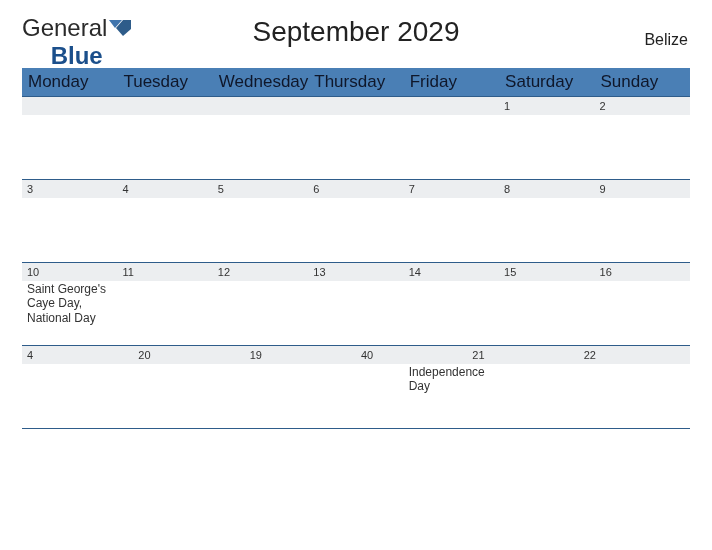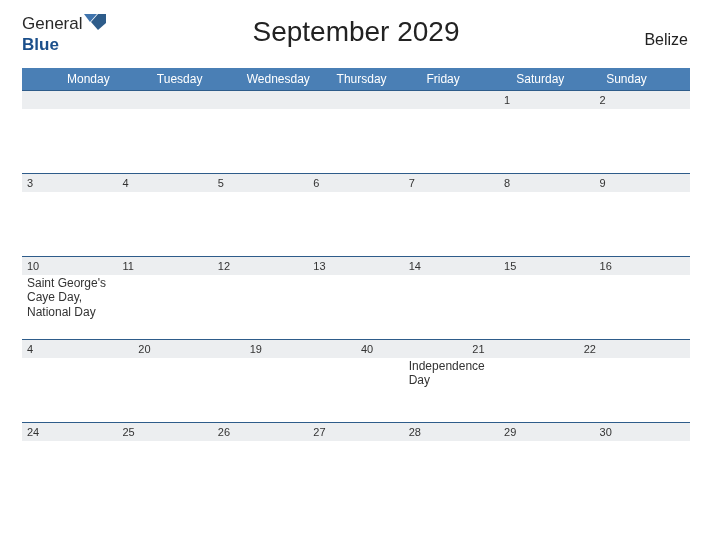--- a/index.html
+++ b/index.html
@@ -20,24 +20,25 @@
     height: 48px;
   }
   .logo {
     position: absolute;
     left: 0;
     top: 0;
     display: flex;
     align-items: flex-start;
   }
   .logo-text {
-    font-size: 17px;
+    font-size: 24px;
     font-weight: 400;
     color: #2a2a2a;
     letter-spacing: 0;
+    text-align: center;
   }
   .logo-text .r { color: #1b4f8b; font-weight: 700; }
   .logo-mark {
     display: inline-block;
     margin-left: 2px;
     vertical-align: top;
   }
   .title {
     position: absolute;
     left: 0; right: 0;
@@ -57,23 +58,22 @@
   .grid {
     width: 100%;
     margin-top: 6px;
   }
   .row {
     display: flex;
     width: 100%;
   }
   .header-row {
     background: #4a7fb5;
-    color: #ffffff;
-    font-size: 12px;
-    padding-left: 39px;
+    color: #0f172a;
+    font-size: 17px;
   }
   .header-row .cell {
     padding: 4px 6px 4px 6px;
     border-right: 1px solid #4a7fb5;
   }
   .cell {
     flex: 1 1 0;
     min-width: 0;
   }
   .week {
@@ -203,29 +203,20 @@
         <div class="cell"></div>
         <div class="cell"></div>
         <div class="cell"></div>
         <div class="cell">Independence Day</div>
         <div class="cell"></div>
         <div class="cell"></div>
       </div>
     </div>
 
     <div class="week">
-      <div class="row daynum-row">
-        <div class="cell">24</div>
-        <div class="cell">25</div>
-        <div class="cell">26</div>
-        <div class="cell">27</div>
-        <div class="cell">28</div>
-        <div class="cell">29</div>
-        <div class="cell">30</div>
-      </div>
       <div class="row body-row">
         <div class="cell"></div>
         <div class="cell"></div>
         <div class="cell"></div>
         <div class="cell"></div>
         <div class="cell"></div>
         <div class="cell"></div>
         <div class="cell"></div>
       </div>
     </div>

